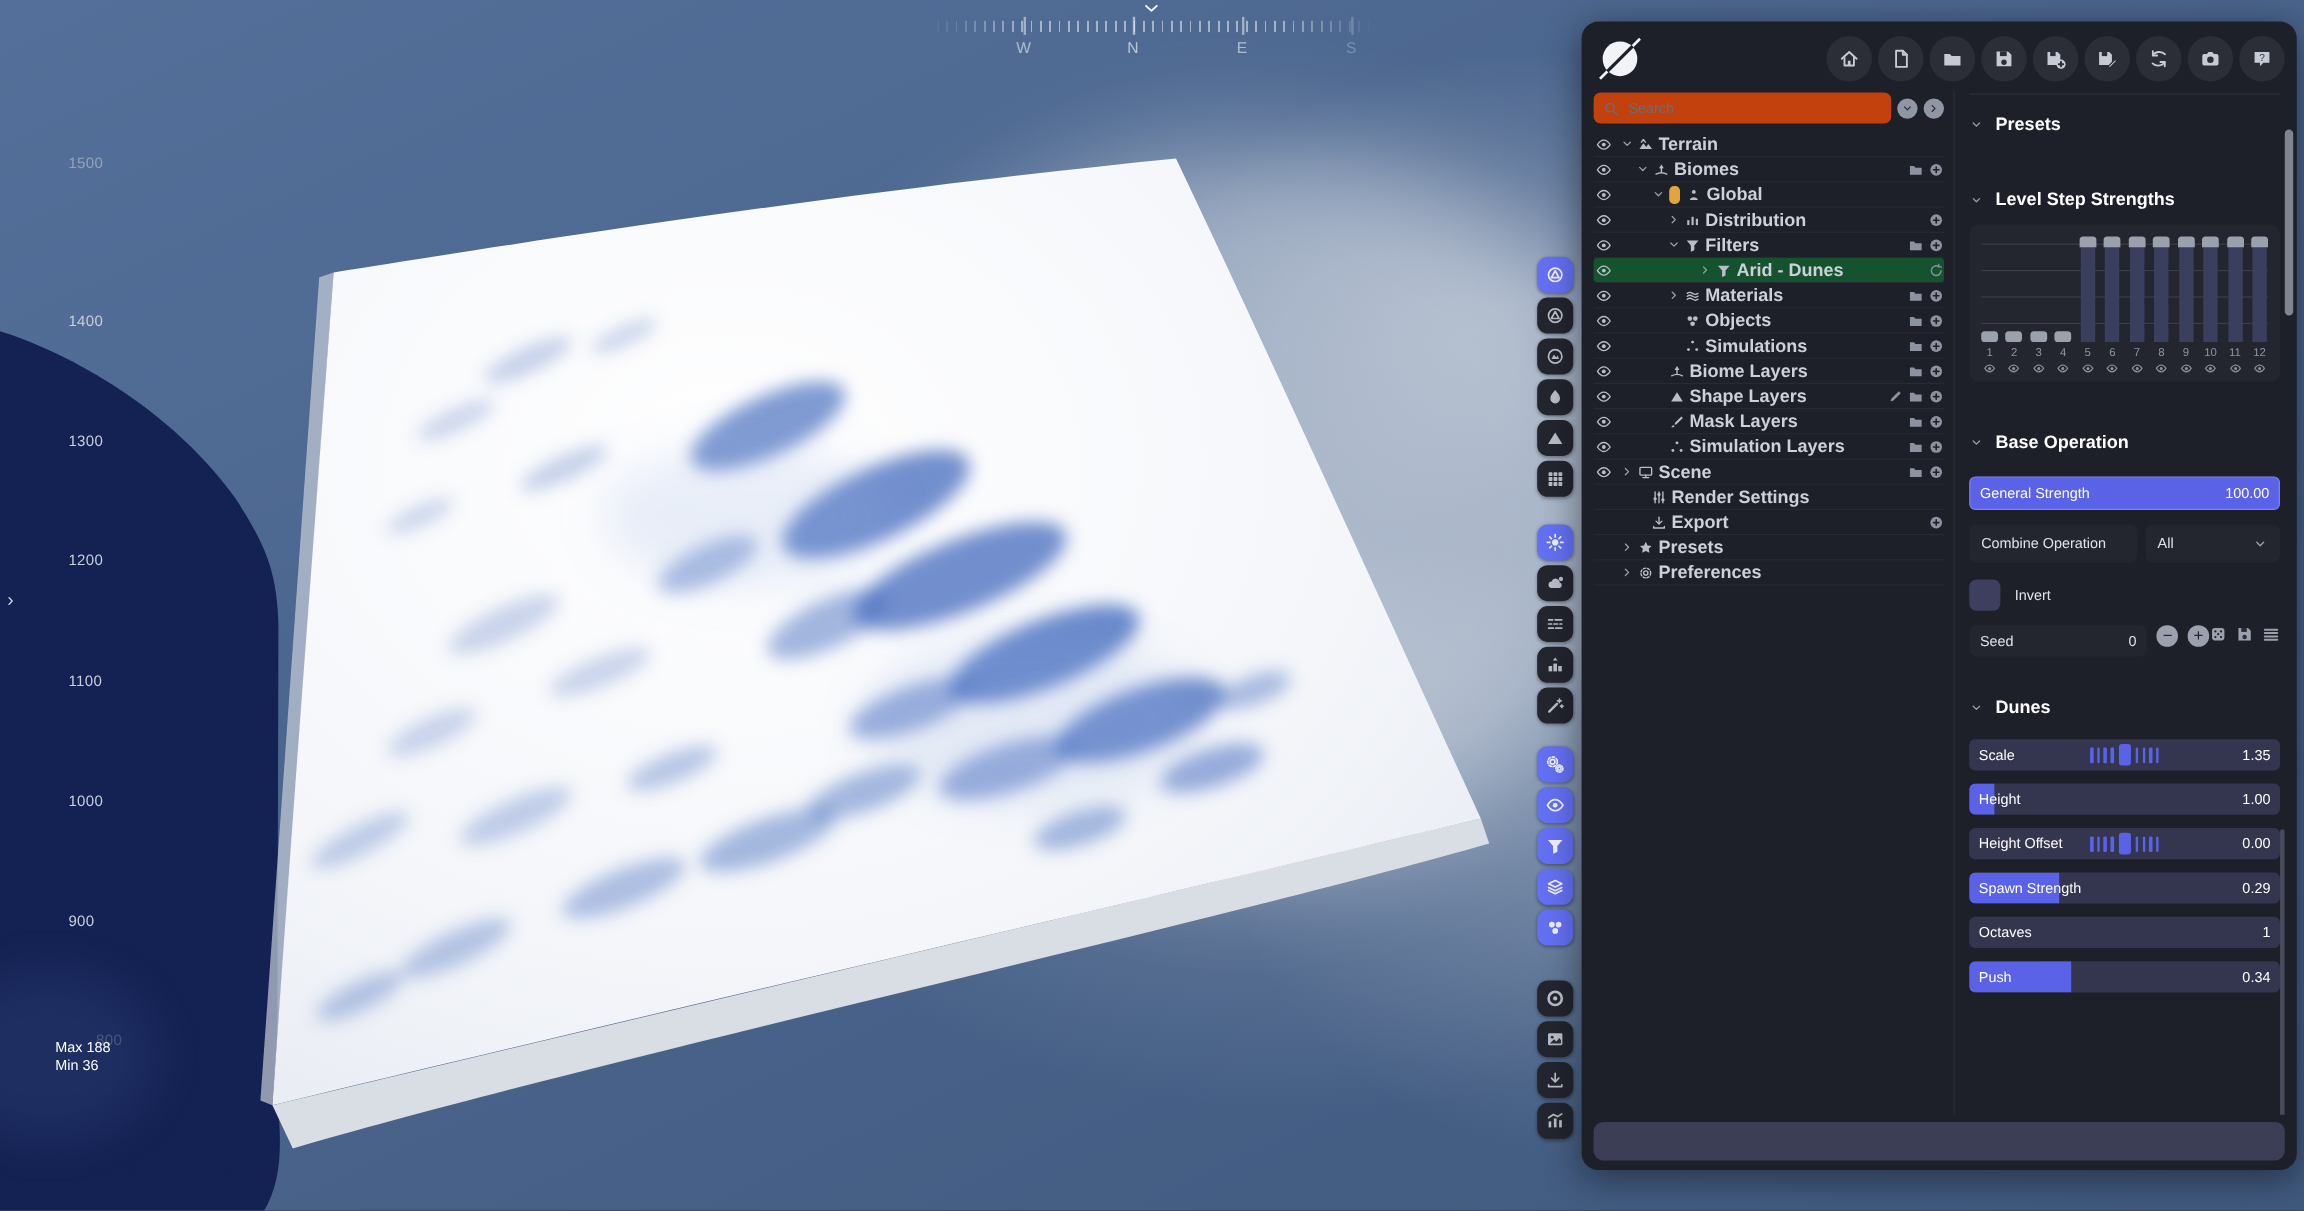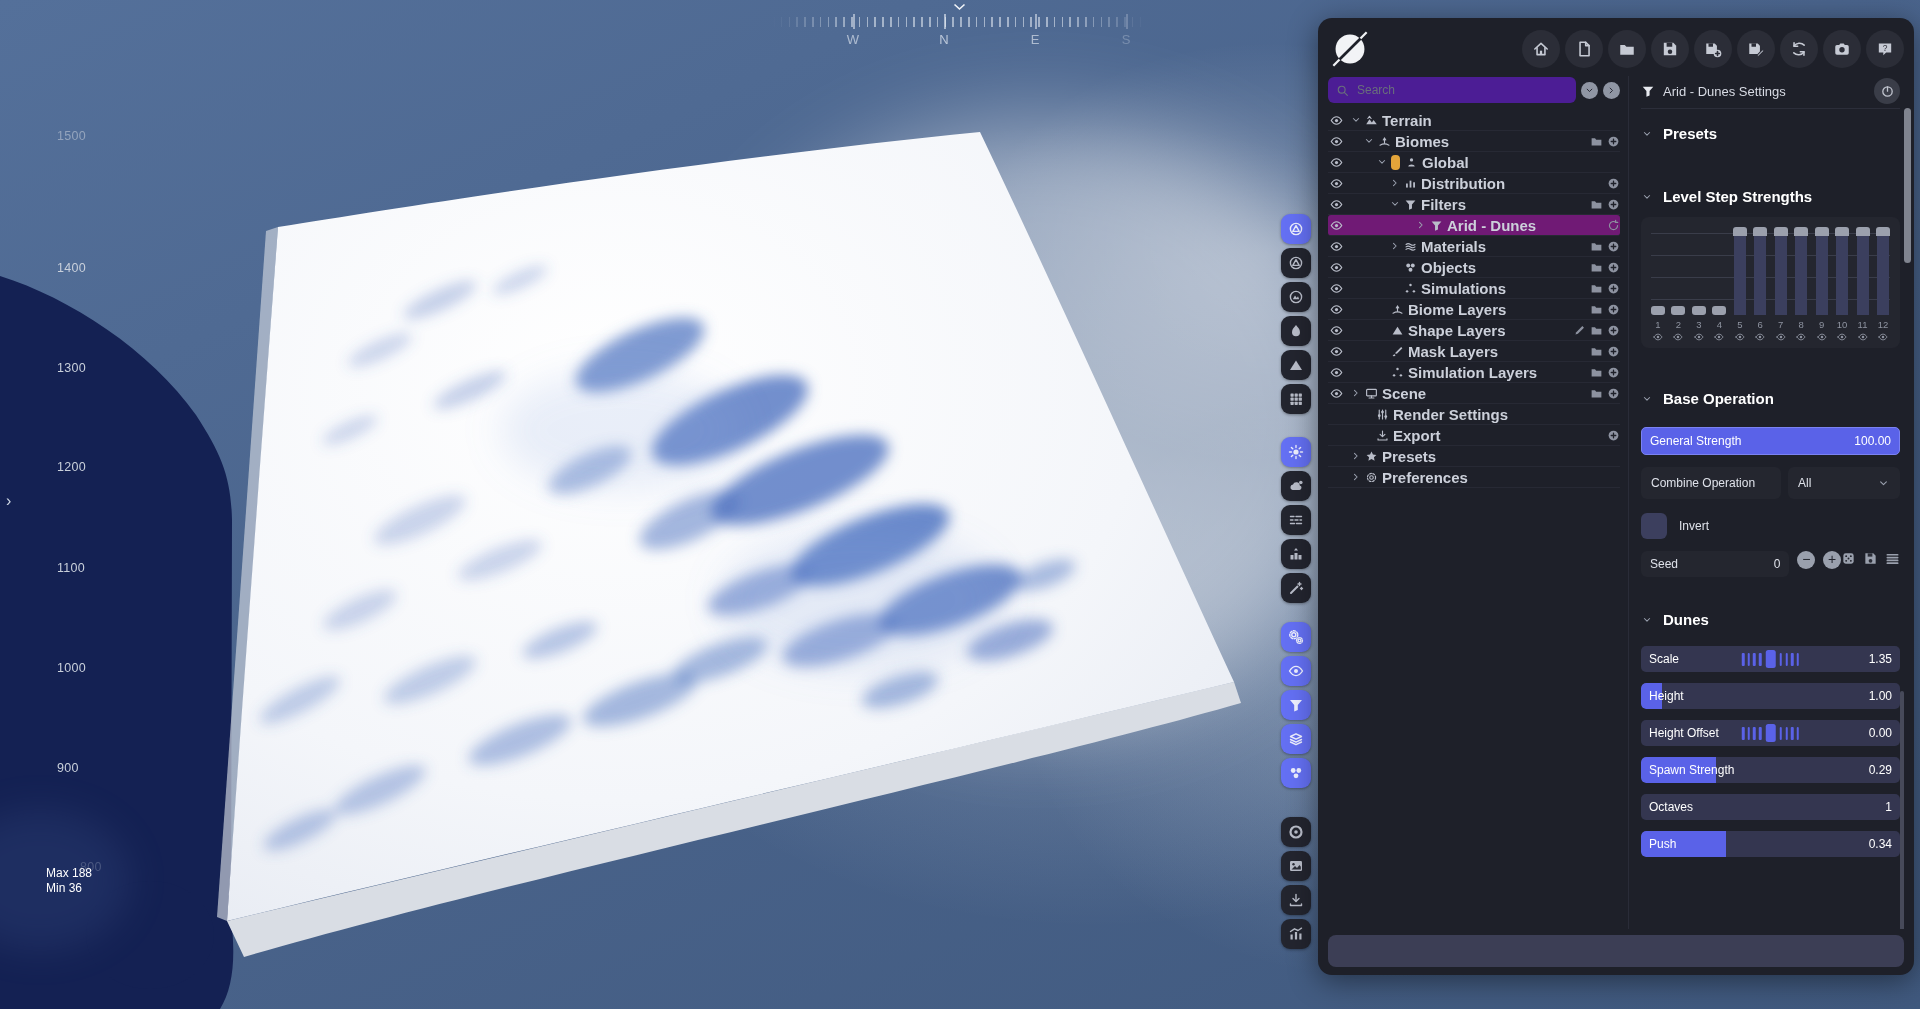--- a/index.html
+++ b/index.html
@@ -35,26 +35,26 @@
     border-radius:14px;box-shadow:0 6px 30px rgba(0,0,0,.45);display:flex;flex-direction:column;padding:8px 10px;box-sizing:border-box;}
   .p-header{display:flex;align-items:center;height:46px;flex:0 0 46px;}
   .logo{width:40px;height:40px;margin-left:2px;}
   .hdr-spacer{flex:1}
   .circle-btn{width:38px;height:38px;border-radius:50%;background:#2b2d37;color:#c6cad4;
     display:flex;align-items:center;justify-content:center;margin-left:5px;cursor:pointer;}
   .p-body{display:flex;flex:1;min-height:0;margin-top:4px;}
   
   .tree-col{width:292px;flex:0 0 292px;display:flex;flex-direction:column;border-right:1px solid #2a2c38;padding-right:8px;}
   .searchbar{display:flex;align-items:center;height:28px;margin-bottom:6px;}
-  .search-box{flex:1;display:flex;align-items:center;background:#4c1d95;border-radius:6px;height:26px;padding:0 8px;color:#696e7c;}
+  .search-box{flex:1;display:flex;align-items:center;background:#c2410c;border-radius:6px;height:26px;padding:0 8px;color:#696e7c;}
   .search-box input{background:transparent;border:0;outline:0;color:#c9cdd7;font-size:12px;margin-left:6px;width:100%;}
   .search-box input::placeholder{color:#696e7c;}
   .mini-circle{width:17px;height:17px;border-radius:50%;background:#9096a4;color:#262833;display:flex;align-items:center;justify-content:center;margin-left:5px;cursor:pointer;}
   .tree-row{display:flex;align-items:center;height:20px;border-bottom:1px solid #272934;font-size:15px;color:#ccd0da;cursor:pointer;font-weight:bold;}
-  .tree-row.selected{background:#701a75;border-radius:3px;}
+  .tree-row.selected{background:#14532d;border-radius:3px;}
   .t-eye{width:22px;display:flex;justify-content:flex-start;color:#b9bdc9;flex:0 0 22px;padding-left:2px;box-sizing:border-box;}
   .t-chev{width:15px;flex:0 0 15px;color:#9aa0ae;display:flex;}
   .t-icon{width:17px;flex:0 0 17px;color:#b9bdc9;display:flex;}
   .t-marker{width:9px;height:15px;border-radius:4px;background:#e3a43a;margin-right:5px;flex:0 0 9px;}
   .t-label{white-space:nowrap;overflow:hidden;}
   .t-fill{flex:1}
   .t-badge{color:#8d92a0;margin-left:4px;display:flex;cursor:pointer;}
   
   .set-col{flex:1;position:relative;padding:0 4px 0 12px;overflow:hidden;}
   .set-header{display:flex;align-items:center;height:30px;color:#d8dbe4;font-size:13px;}
@@ -994,34 +994,20 @@
                   <circle cx="8" cy="8" r="5" stroke-dasharray="2.3 1.8"></circle>
                 </svg>
               </span>
               <span class="t-label">Preferences</span>
               <span class="t-fill"></span>
             </div>
           </div>
       </div>
 
       <div class="set-col">
-        <div class="set-header">
-          <span class="f-icon" id="hdr-funnel">
-              <svg viewBox="0 0 16 16" width="14" height="14" fill="none" stroke="currentColor" stroke-width="1.4" stroke-linecap="round" stroke-linejoin="round">
-                <path d="M2 3 H14 L9.8 8 V13 L6.2 14.5 V8 Z" fill="currentColor" stroke="none"></path>
-              </svg>
-            </span>
-          <span>Arid - Dunes Settings</span>
-          <span class="set-gear" id="hdr-gear">
-              <svg viewBox="0 0 16 16" width="15" height="15" fill="none" stroke="currentColor" stroke-width="1.4" stroke-linecap="round" stroke-linejoin="round">
-                <circle cx="8" cy="8" r="5"></circle>
-                <path d="M8 3.2 V7.6"></path>
-              </svg>
-            </span>
-        </div>
         <div class="set-divider"></div>
 
         <div class="sec-head" style="margin-top:16px">
           <span class="chev" id="ch1">
               <svg viewBox="0 0 16 16" width="12" height="12" fill="none" stroke="currentColor" stroke-width="1.4" stroke-linecap="round" stroke-linejoin="round">
                 <path d="M4.5 6 L8 9.5 L11.5 6"></path>
               </svg>
             </span>
           <span>Presets</span>
         </div>

